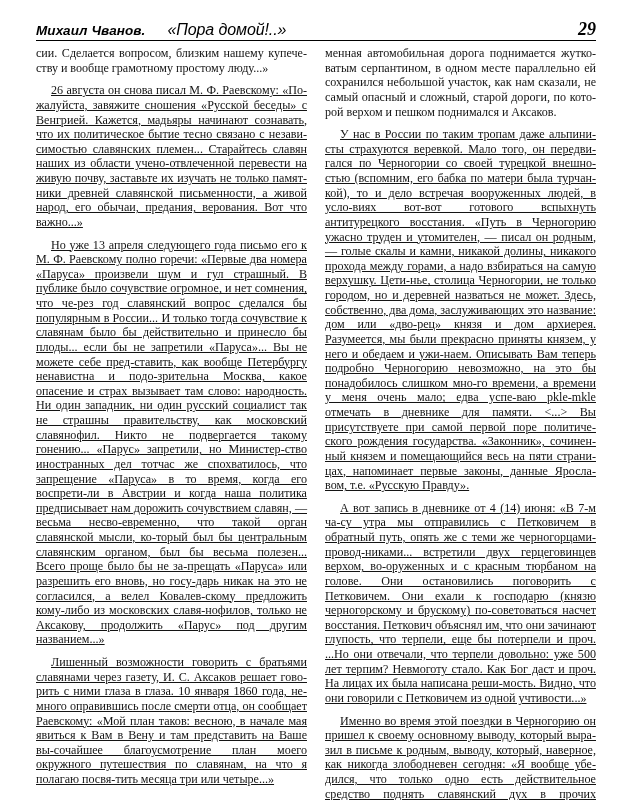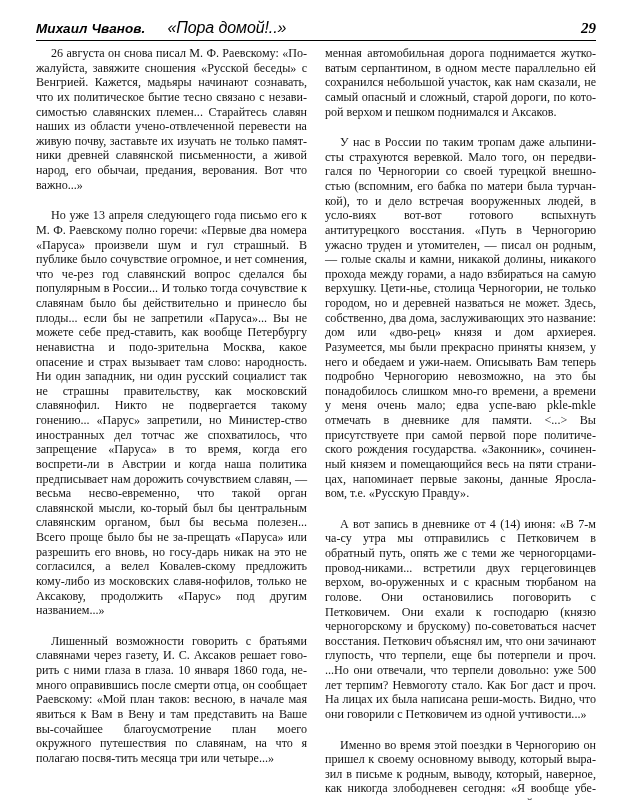--- a/index.html
+++ b/index.html
@@ -47,21 +47,21 @@
     font-family: "Liberation Sans", sans-serif;
     font-style: italic;
     font-size: 16px;
     color: #000000;
     margin-left: 22px;
     letter-spacing: -0.1px;
   }
   .pageno {
     font-family: "Liberation Serif", serif;
     font-style: italic;
-    font-size: 15px;
+    font-size: 18px;
     font-weight: bold;
     color: #000;
   }
 
   
   .columns {
     position: absolute;
     left: 36px;
     top: 46px;
     width: 560px;
@@ -81,38 +81,40 @@
     color: #141414;
     text-align: justify;
     text-indent: 15px;
     hyphens: manual;
     word-spacing: -0.1px;
   }
   .col p.cont {
     text-indent: 0;
   }
   .col p + p {
-    margin-top: 16px;
+    margin-top: 8px;
+    text-decoration: underline;
   }
 </style>
 </head>
 <body>
 
 <div class="page">
 
   <div class="header">
     <div class="header-left">
       <span class="author">Михаил Чванов.</span>
       <span class="worktitle">«Пора домой!..»</span>
     </div>
     <span class="pageno">29</span>
   </div>
 
   <div class="columns">
     <div class="col" id="col-left">
+        <p class="cont">сии. Сделается вопросом, близким нашему купече-ству и вообще грамотному простому люду...»</p>
         <p class="">26 августа он снова писал М. Ф. Раевскому: «По-жалуйста, завяжите сношения «Русской беседы» с Венгрией. Кажется, мадьяры начинают сознавать, что их политическое бытие тесно связано с незави-симостью славянских племен... Старайтесь славян наших из области учено-отвлеченной перевести на живую почву, заставьте их изучать не только памят-ники древней славянской письменности, а живой народ, его обычаи, предания, верования. Вот что важно...»</p>
         <p class="">Но уже 13 апреля следующего года письмо его к М. Ф. Раевскому полно горечи: «Первые два номера «Паруса» произвели шум и гул страшный. В публике было сочувствие огромное, и нет сомнения, что че-рез год славянский вопрос сделался бы популярным в России... И только тогда сочувствие к славянам было бы действительно и принесло бы плоды... если бы не запретили «Паруса»... Вы не можете себе пред-ставить, как вообще Петербургу ненавистна и подо-зрительна Москва, какое опасение и страх вызывает там слово: народность. Ни один западник, ни один русский социалист так не страшны правительству, как московский славянофил. Никто не подвергается такому гонению... «Парус» запретили, но Министер-ство иностранных дел тотчас же спохватилось, что запрещение «Паруса» в то время, когда его воспрети-ли в Австрии и когда наша политика предписывает нам дорожить сочувствием славян, — весьма несво-евременно, что такой орган славянской мысли, ко-торый был бы центральным славянским органом, был бы весьма полезен... Всего проще было бы не за-прещать «Паруса» или разрешить его вновь, но госу-дарь никак на это не согласился, а велел Ковалев-скому предложить кому-либо из московских славя-нофилов, только не Аксакову, продолжить «Парус» под другим названием...»</p>
         <p class="">Лишенный возможности говорить с братьями славянами через газету, И. С. Аксаков решает гово-рить с ними глаза в глаза. 10 января 1860 года, не-много оправившись после смерти отца, он сообщает Раевскому: «Мой план таков: весною, в начале мая явиться к Вам в Вену и там представить на Ваше вы-сочайшее благоусмотрение план моего окружного путешествия по славянам, на что я полагаю посвя-тить месяца три или четыре...»</p>
       </div>
     <div class="col" id="col-right">
         <p class="cont">менная автомобильная дорога поднимается жутко-ватым серпантином, в одном месте параллельно ей сохранился небольшой участок, как нам сказали, не самый опасный и сложный, старой дороги, по кото-рой верхом и пешком поднимался и Аксаков.</p>
         <p class="">У нас в России по таким тропам даже альпини-сты страхуются веревкой. Мало того, он передви-гался по Черногории со своей турецкой внешно-стью (вспомним, его бабка по матери была турчан-кой), то и дело встречая вооруженных людей, в усло-виях вот-вот готового вспыхнуть антитурецкого восстания. «Путь в Черногорию ужасно труден и утомителен, — писал он родным, — голые скалы и камни, никакой долины, никакого прохода между горами, а надо взбираться на самую верхушку. Цети-нье, столица Черногории, не только городом, но и деревней назваться не может. Здесь, собственно, два дома, заслуживающих это название: дом или «дво-рец» князя и дом архиерея. Разумеется, мы были прекрасно приняты князем, у него и обедаем и ужи-наем. Описывать Вам теперь подробно Черногорию невозможно, на это бы понадобилось слишком мно-го времени, а времени у меня очень мало; едва успе-ваю pkle-mkle отмечать в дневнике для памяти. &lt;...&gt; Вы присутствуете при самой первой поре политиче-ского рождения государства. «Законник», сочинен-ный князем и помещающийся весь на пяти страни-цах, напоминает первые законы, данные Яросла-вом, т.е. «Русскую Правду».</p>
         <p class="">А вот запись в дневнике от 4 (14) июня: «В 7-м ча-су утра мы отправились с Петковичем в обратный путь, опять же с теми же черногорцами-провод-никами... встретили двух герцеговинцев верхом, во-оруженных и с красным тюрбаном на голове. Они остановились поговорить с Петковичем. Они ехали к господарю (князю черногорскому и брускому) по-советоваться насчет восстания. Петкович объяснял им, что они зачинают глупость, что терпели, еще бы потерпели и проч. ...Но они отвечали, что терпели довольно: уже 500 лет терпим? Невмоготу стало. Как Бог даст и проч. На лицах их была написана реши-мость. Видно, что они говорили с Петковичем из одной учтивости...»</p>
         <p class="">Именно во время этой поездки в Черногорию он пришел к своему основному выводу, который выра-зил в письме к родным, выводу, который, наверное, как никогда злободневен сегодня: «Я вообще убе-дился, что только одно есть действительное средство поднять славянский дух в прочих угнетенных племе-нах, — это чтобы сама Россия стала Русью: этот один факт, без всякого вмешательства политического, без всякой войны, оживит и направит на путь дух про-чих онемеченных, обытальяненных, офранцужен-ных, отуреченных племен славянских...»</p>
       </div>

